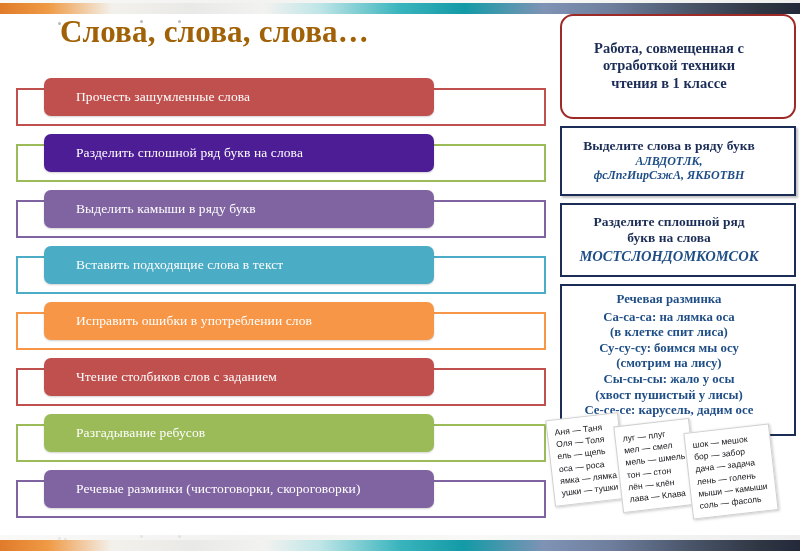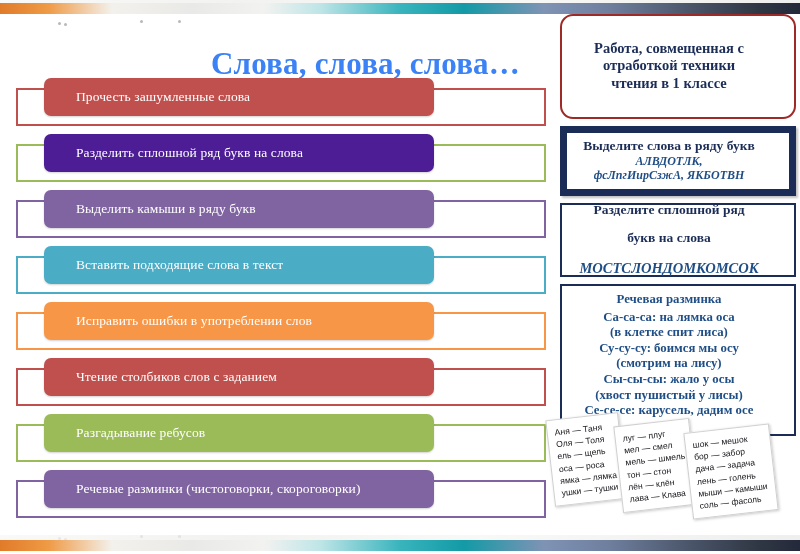--- a/index.html
+++ b/index.html
@@ -28,26 +28,25 @@
       #f7f7f5 0%, #eeeeec 30%, #f6f6f4 60%, #e9e9e9 100%);
     opacity:.75;
   }
   .ghost-top{top:0px;}
   .ghost-bottom{bottom:12px;}
   .tick{position:absolute;width:3px;height:3px;background:#b9b9b9;border-radius:50%;}
 
   
   .title{
     position:absolute;left:60px;top:14px;width:460px;
-    text-align:right;
+    text-align:left;
     font-size:31px;font-weight:bold;
-    color:#3b82f6;
+    color:#a16207;
     letter-spacing:.2px;
     font-family:"Liberation Serif", serif;
-    margin-top:32px;
   }
 
   
   .list{position:absolute;left:16px;top:78px;width:536px;}
   .row{position:relative;height:56px;}
   .frame{
     position:absolute;left:0;top:10px;
     width:530px;height:38px;
     border:2px solid #c0504d;
     background:#fff;
@@ -81,34 +80,34 @@
 
   .p-work{
     border:2px solid #9e2a27;
     border-radius:13px;
     height:105px;
     display:flex;flex-direction:column;justify-content:center;
     font-size:14.5px;font-weight:bold;
     color:#1b2d57;
   }
   .p-select{
-    border:7px solid #0f172a;
+    border:2px solid #0f172a;
     height:70px;
     box-shadow:2px 2px 2px rgba(120,120,120,.45);
     display:flex;flex-direction:column;justify-content:center;
   }
   .p-select .hd{font-size:13.5px;font-weight:bold;color:#1b2d57;}
   .p-select .letters{
     font-size:12px;font-weight:bold;font-style:italic;color:#1f4e86;
     line-height:1.2;
   }
   .p-split{
     border:2px solid #1b2d57;
     height:74px;
-    display:flex;flex-direction:column;justify-content:center;gap:12px;
+    display:flex;flex-direction:column;justify-content:center;
   }
   .p-split .hd{font-size:13.5px;font-weight:bold;color:#1b2d57;line-height:1.2;}
   .p-split .letters{
     font-size:14.5px;font-weight:bold;font-style:italic;color:#1f4e86;
     margin-top:2px;
   }
   .p-warm{
     border:2px solid #1b2d57;
     height:152px;
     padding-top:6px;

